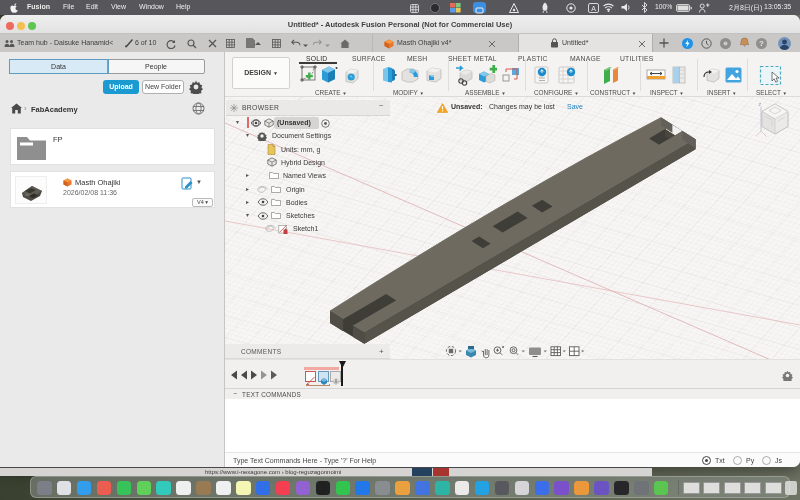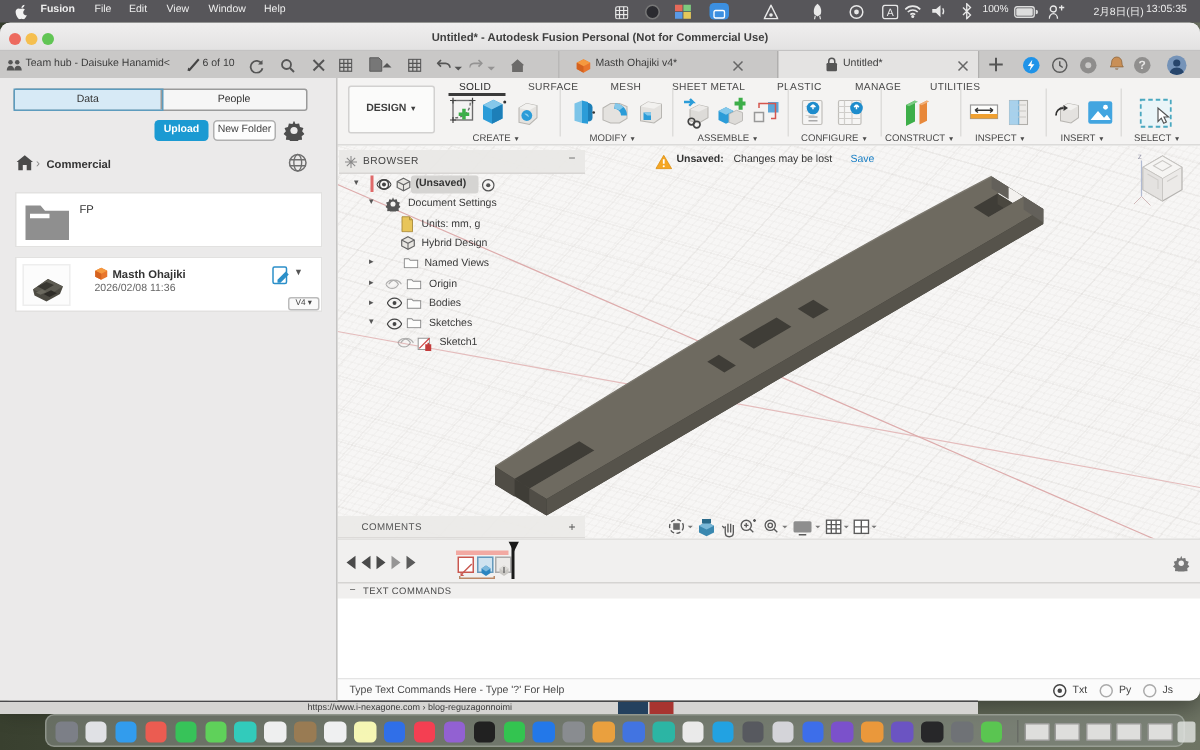--- a/index.html
+++ b/index.html
@@ -382,21 +382,21 @@
   <div class="abs" style="left:142px;top:28px;width:42px;height:14px;background:#fdfdfd;border:1px solid #b0b0b0;border-radius:3px;text-align:center;line-height:12px;font-size:7px;color:#444;">New Folder</div>
   <svg class="abs" style="left:189px;top:28px;" width="14" height="14">
         <path d="M7 0.5l1 2.2 2.4-0.4 0.6 2.3 2.3 0.7-0.9 2.2 1.6 1.8-1.9 1.5 0.3 2.4-2.4 0.2-1 2.1-2-1.3-2 1.3-1-2.1-2.4-0.2 0.3-2.4-1.9-1.5 1.6-1.8-0.9-2.2 2.3-0.7 0.6-2.3 2.4 0.4z" fill="#4d4d4d"></path>
         <circle cx="7" cy="7" r="2.4" fill="#ebeaea"></circle>
       </svg>
 
   <svg class="abs" style="left:11px;top:51px;" width="11" height="11">
         <path d="M5.5 0.5 11 5H9.8v5.5H6.8V7H4.2v3.5H1.2V5H0z" fill="#4a4a4a"></path>
       </svg>
   <span class="abs" style="left:24px;top:52px;font-size:8px;color:#888;">›</span>
-  <span class="abs" style="left:31px;top:52.5px;font-size:7.5px;font-weight:bold;color:#333;">Commercial</span>
+  <span class="abs" style="left:31px;top:52.5px;font-size:7.5px;font-weight:bold;color:#333;">FabAcademy</span>
   <svg class="abs" style="left:192px;top:50px;" width="13" height="13">
         <circle cx="6.5" cy="6.5" r="5.5" fill="none" stroke="#6e6e6e" stroke-width="1"></circle>
         <ellipse cx="6.5" cy="6.5" rx="2.6" ry="5.5" fill="none" stroke="#6e6e6e" stroke-width="0.9"></ellipse>
         <path d="M1 4.5h11M1 8.5h11" stroke="#6e6e6e" stroke-width="0.9"></path>
       </svg>
 
   <div class="abs" style="left:10px;top:76px;width:205px;height:37px;background:#fff;border:1px solid #e2e1e0;">
     <svg class="abs" style="left:5px;top:4.5px;" width="31" height="27">
           <path d="M1 3h10l3 3.5h16V26H1z" fill="#8f8f8f"></path>
           <path d="M4 8.5h13v3H4z" fill="#fff"></path>
@@ -415,21 +415,21 @@
               <path d="M13 19l5-2.5 4 2-5 2.5z" fill="#2e2c27"></path>
               <path d="M8 18l4-2 3 1.5-4 2z" fill="#6b695f"></path>
             </g>
           </svg>
     </div>
     <svg class="abs" style="left:52px;top:6px;" width="9" height="9">
           <path d="M4.5 0.5 8.5 2.5V6.5L4.5 8.5 0.5 6.5V2.5z" fill="#e8762d"></path>
           <path d="M4.5 0.5 8.5 2.5 4.5 4.5 0.5 2.5z" fill="#f5993f"></path>
           <path d="M4.5 4.5V8.5L0.5 6.5V2.5z" fill="#d4621f"></path>
         </svg>
-    <span class="abs" style="left:64px;top:6px;font-size:7.5px;font-weight:bold;color:#333;">Masth Ohajiki</span>
+    <span class="abs" style="left:64px;top:6px;font-size:7.5px;font-weight:normal;color:#333;">Masth Ohajiki</span>
     <span class="abs" style="left:52px;top:16.5px;font-size:7px;color:#666;">2026/02/08 11:36</span>
     <svg class="abs" style="left:170px;top:5px;" width="13" height="13">
           <rect x="1" y="1" width="9" height="11" rx="1" fill="#fff" stroke="#2b8fc9" stroke-width="1"></rect>
           <path d="M4 9.5 9.5 4l2 2L6 11.5H4z" fill="#2b8fc9"></path>
         </svg>
     <span class="abs" style="left:185px;top:7px;font-size:6px;color:#555;">▼</span>
     <div class="abs" style="left:181px;top:26px;width:21px;height:9px;border:1px solid #bbb;border-radius:2px;background:#fafafa;font-size:5.5px;color:#444;text-align:center;line-height:7px;">V4 ▾</div>
   </div>
 </div>
 

